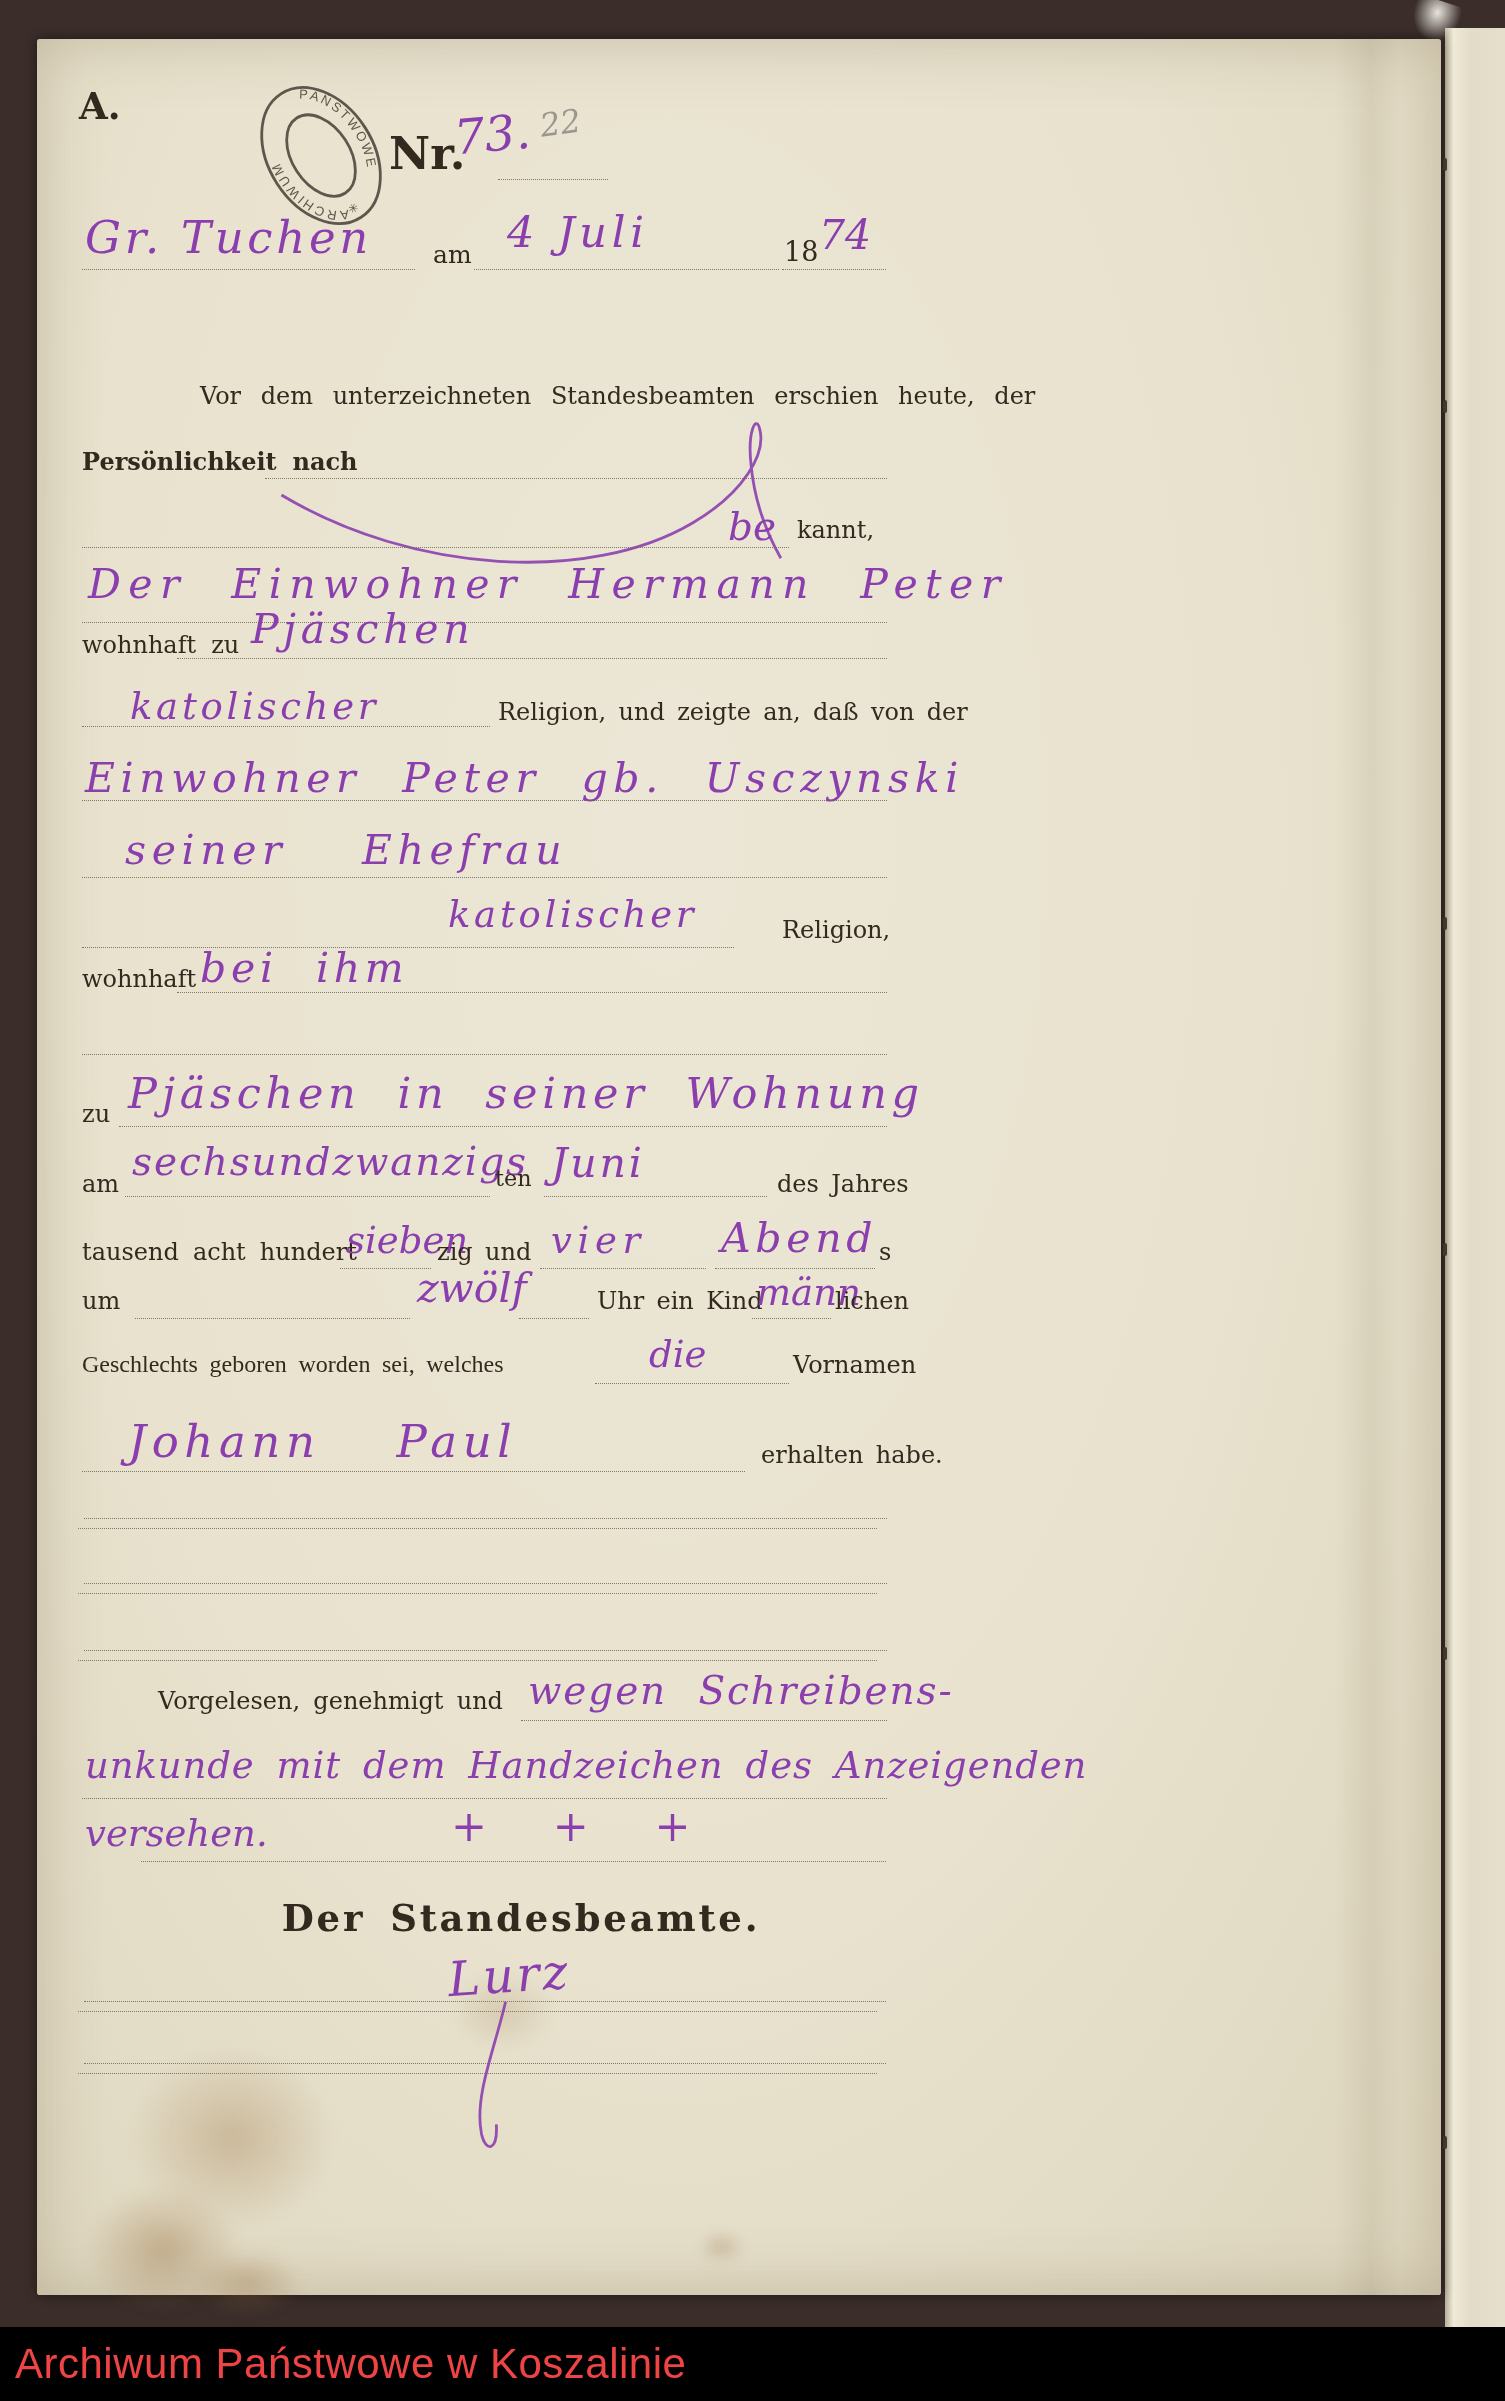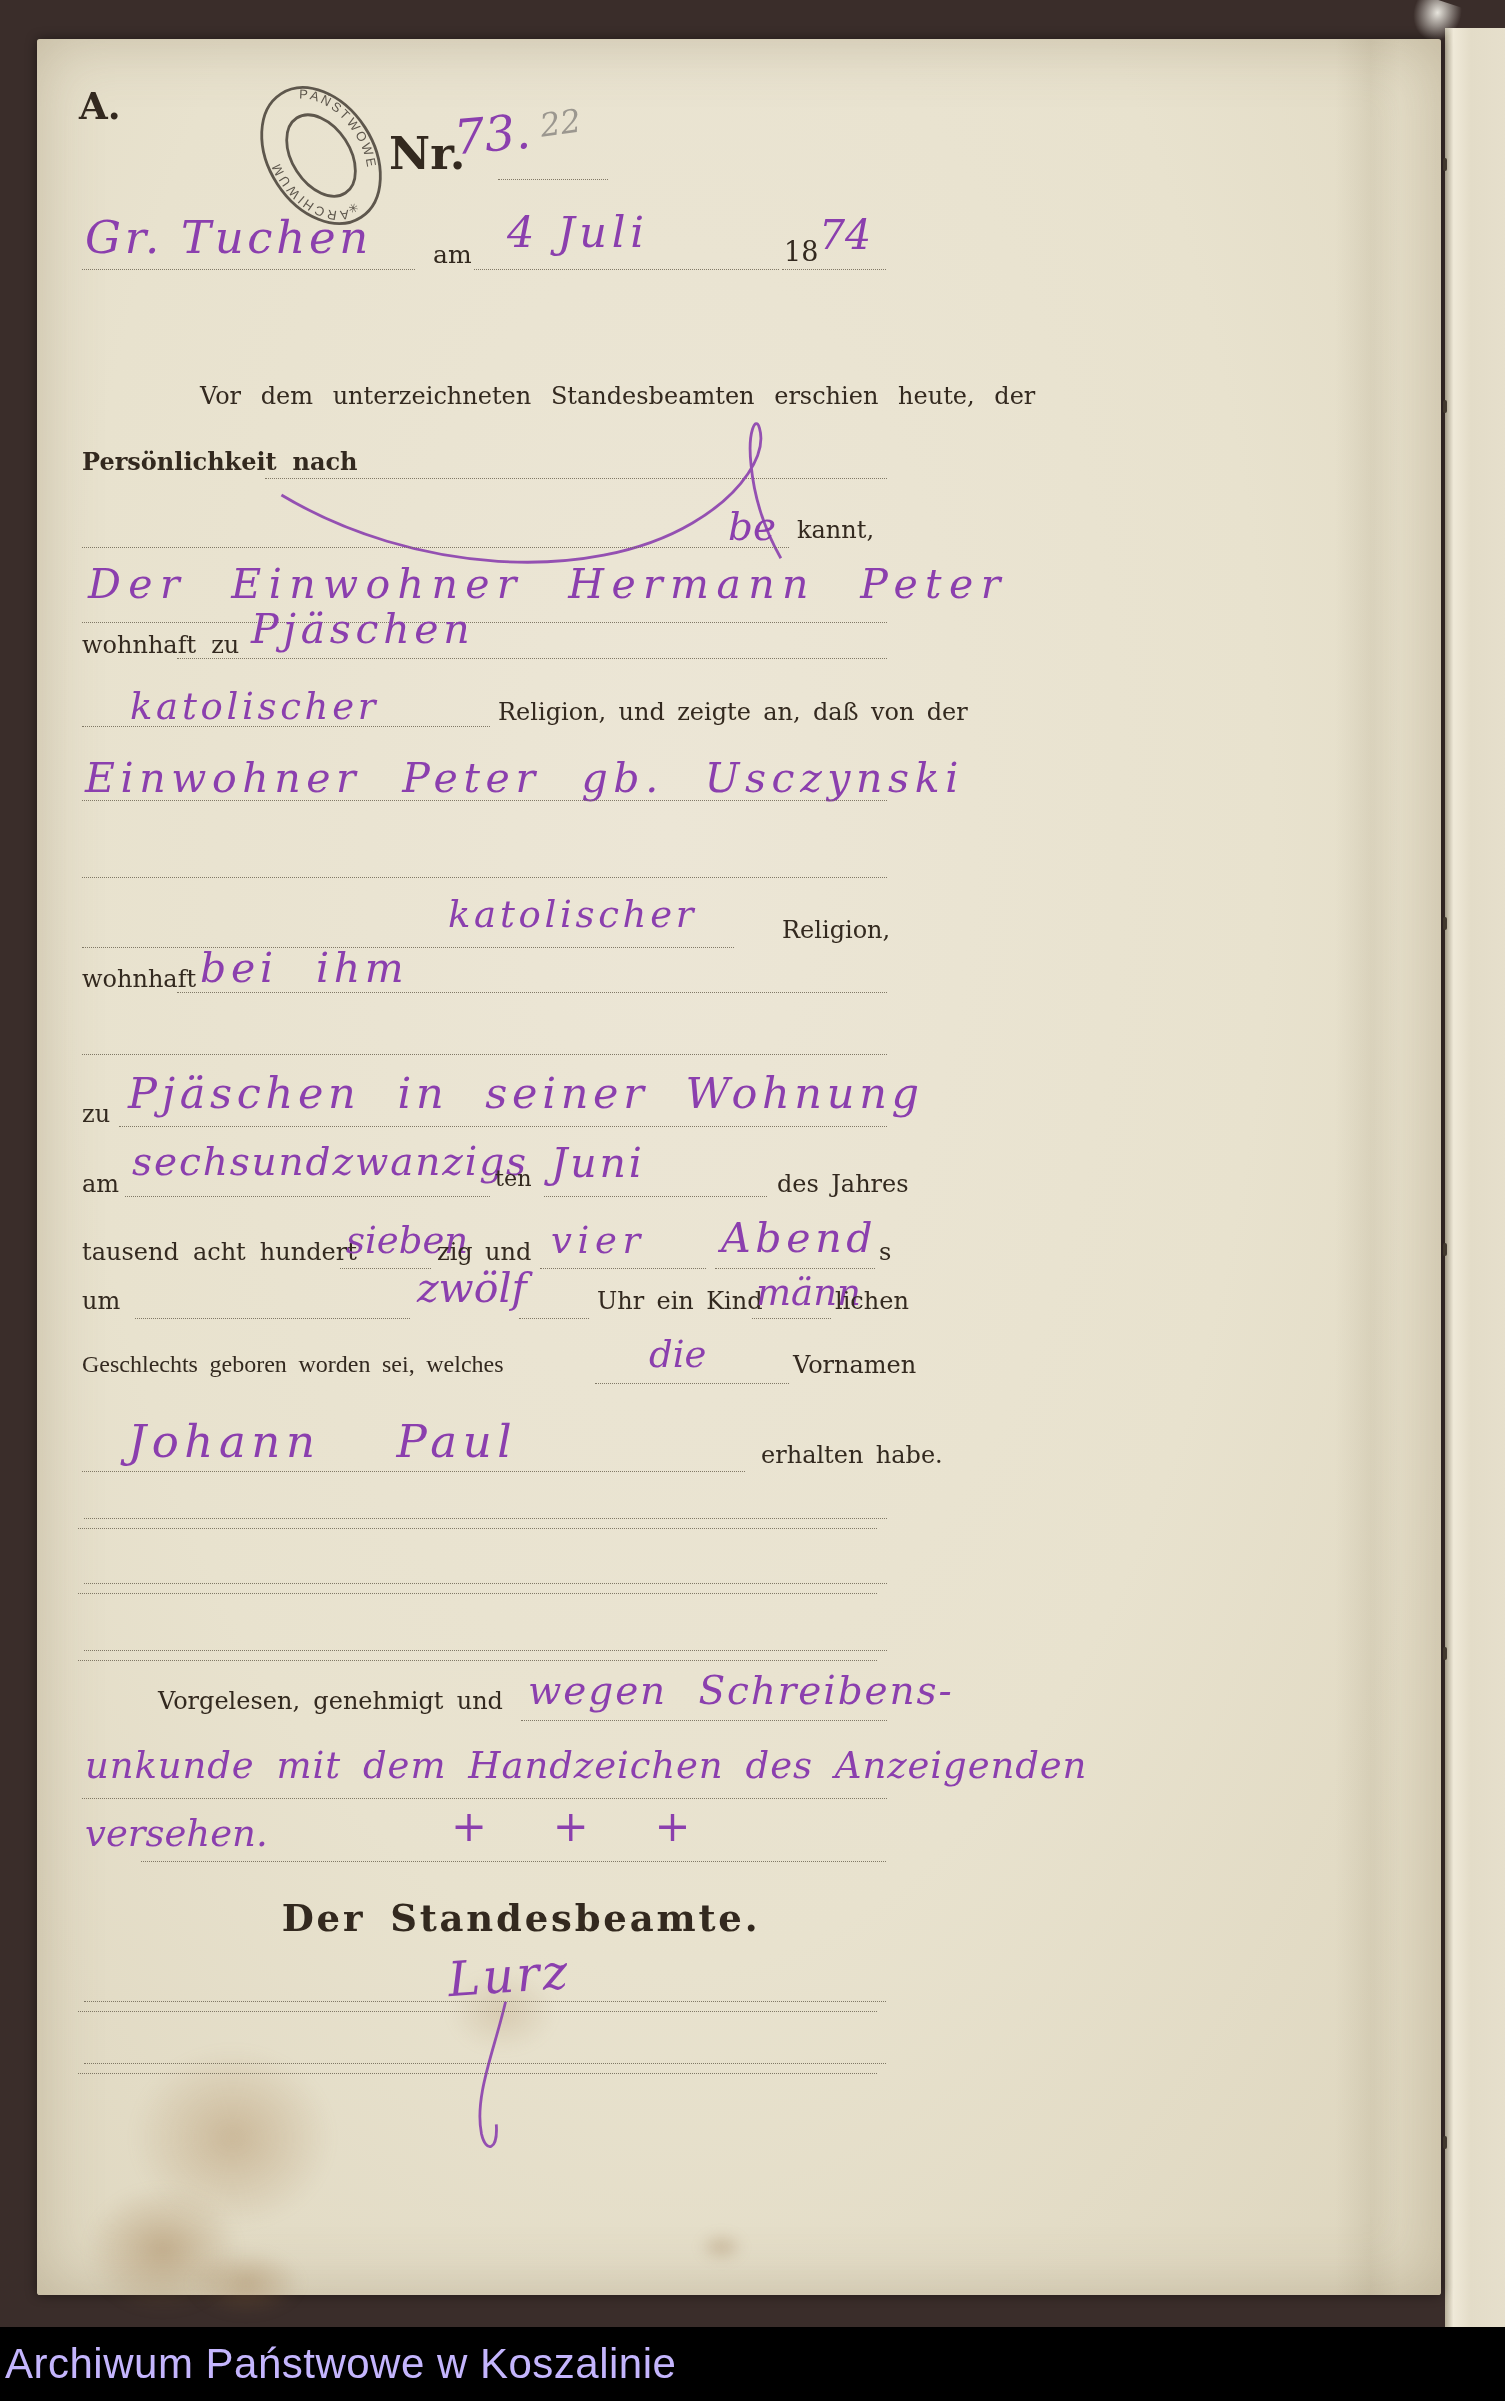--- a/index.html
+++ b/index.html
@@ -13,21 +13,21 @@
         box-shadow:inset 0 0 65px rgba(120,100,65,.30), 0 0 11.2px rgba(0,0,0,.45);
         border-radius:2.8px;}
   .nextpage{position:absolute;left:1445px;top:28px;width:61px;height:2299px;
         background:linear-gradient(90deg,#b7af99 0px,#efe9d8 8.4px,#e3dcc8 26px,#e6dfcc 100%);}
   .thread{position:absolute;width:3.7px;height:13px;background:#4a4034;left:1443px;border-radius:1.9px;}
   .tuft{position:absolute;left:1411px;top:0;width:48px;height:41px;
         background:radial-gradient(ellipse at 50% 30%, rgba(240,238,230,.95), rgba(240,238,230,0) 70%);
         transform:rotate(18deg);}
   .bar{position:absolute;left:0;top:2327px;width:1505px;height:74px;background:#000;
        display:flex;align-items:center;z-index:5;}
-  .bar span{color:#c4b5fd;font-family:"Liberation Sans", sans-serif;font-size:42px;margin-left:5px;
+  .bar span{color:#ef4444;font-family:"Liberation Sans", sans-serif;font-size:42px;margin-left:15px;
        letter-spacing:0.5px;}
 
   
   .abs{position:absolute;white-space:nowrap;}
   .print{color:#33291f;}
   .hand{font-style:italic;color:#8b3fae;}
   .dl{position:absolute;height:0;border-bottom:1.9px dotted #6f6755;opacity:.85;}
   .stain{position:absolute;border-radius:50%;filter:blur(5.6px);}
   .crease{position:absolute;left:1298px;top:0;width:65px;height:2256px;
           background:linear-gradient(90deg,rgba(0,0,0,0) 0,rgba(110,95,60,.10) 55%,rgba(0,0,0,0) 100%);}
@@ -110,20 +110,21 @@
     <div class="abs hand" style="left:214px;top:566px;font-size:41px;letter-spacing:4.7px;">Pjäschen</div>
     <div class="dl" style="left:140px;top:619px;width:710px;"></div>
 
     <div class="abs hand" style="left:93px;top:646px;font-size:37px;letter-spacing:3.7px;">katolischer</div>
     <div class="dl" style="left:45px;top:687px;width:408px;"></div>
     <div class="abs print" style="left:461px;top:659px;font-size:24px;word-spacing:4.7px;">Religion, und zeigte an, daß von der</div>
 
     <div class="abs hand" style="left:48px;top:715px;font-size:41px;letter-spacing:5.6px;word-spacing:22.3px;">Einwohner Peter gb. Usczynski</div>
     <div class="dl" style="left:45px;top:761px;width:805px;"></div>
 
+    <div class="abs hand" style="left:88px;top:787px;font-size:41px;letter-spacing:5.6px;word-spacing:56px;">seiner Ehefrau</div>
     <div class="dl" style="left:45px;top:838px;width:805px;"></div>
 
     <div class="abs hand" style="left:411px;top:854px;font-size:37px;letter-spacing:3.7px;">katolischer</div>
     <div class="dl" style="left:45px;top:908px;width:652px;"></div>
     <div class="abs print" style="left:745px;top:877px;font-size:24px;">Religion,</div>
 
     <div class="abs print" style="left:45px;top:926px;font-size:24px;">wohnhaft</div>
     <div class="abs hand" style="left:163px;top:905px;font-size:41px;letter-spacing:4.7px;word-spacing:20.5px;">bei ihm</div>
     <div class="dl" style="left:140px;top:953px;width:710px;"></div>
 

